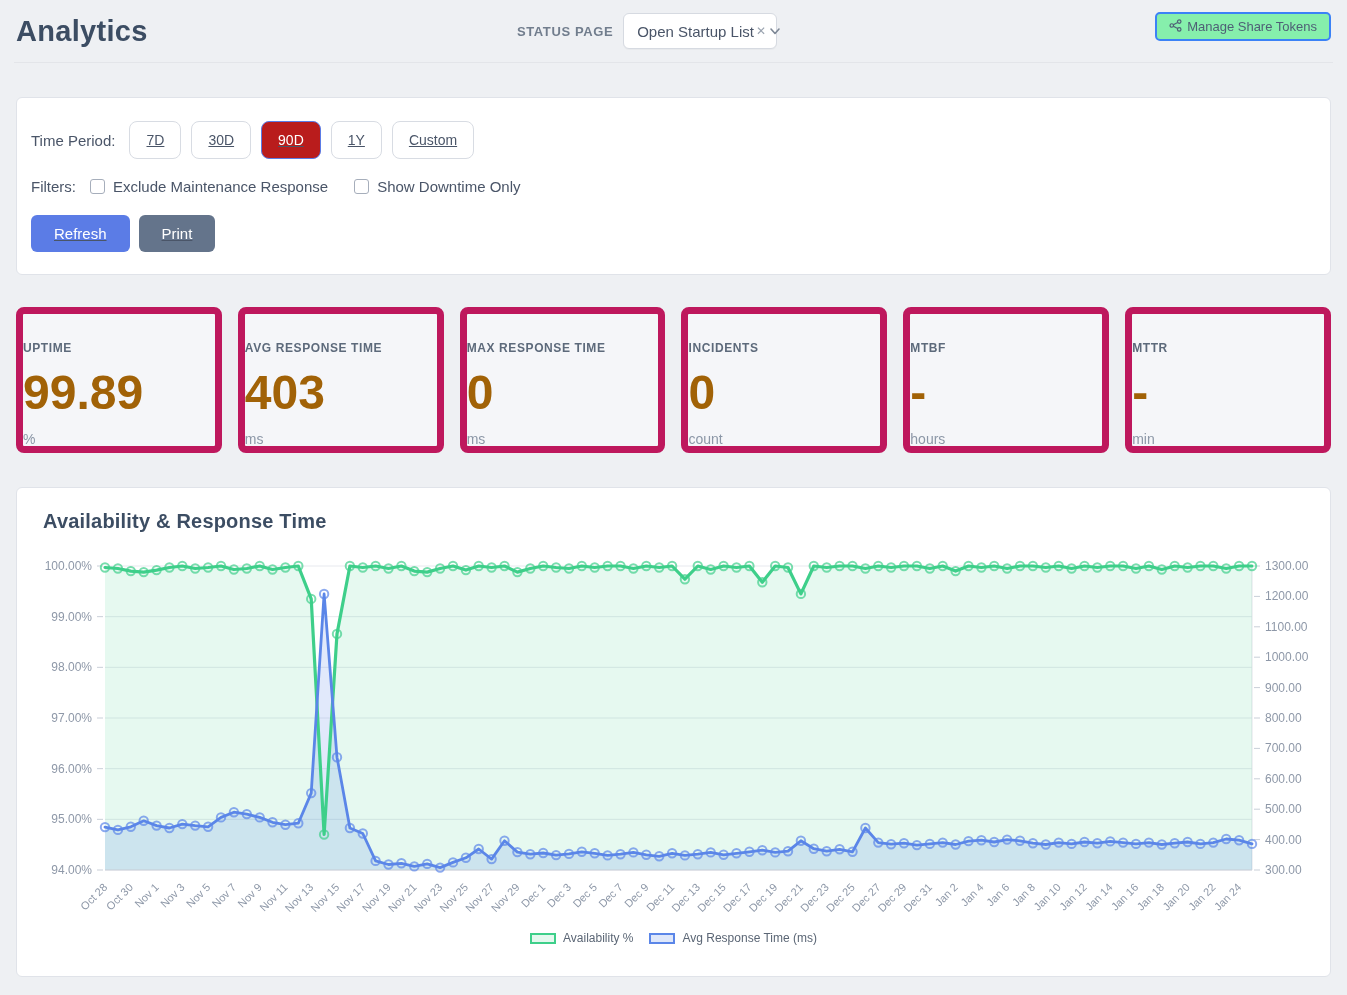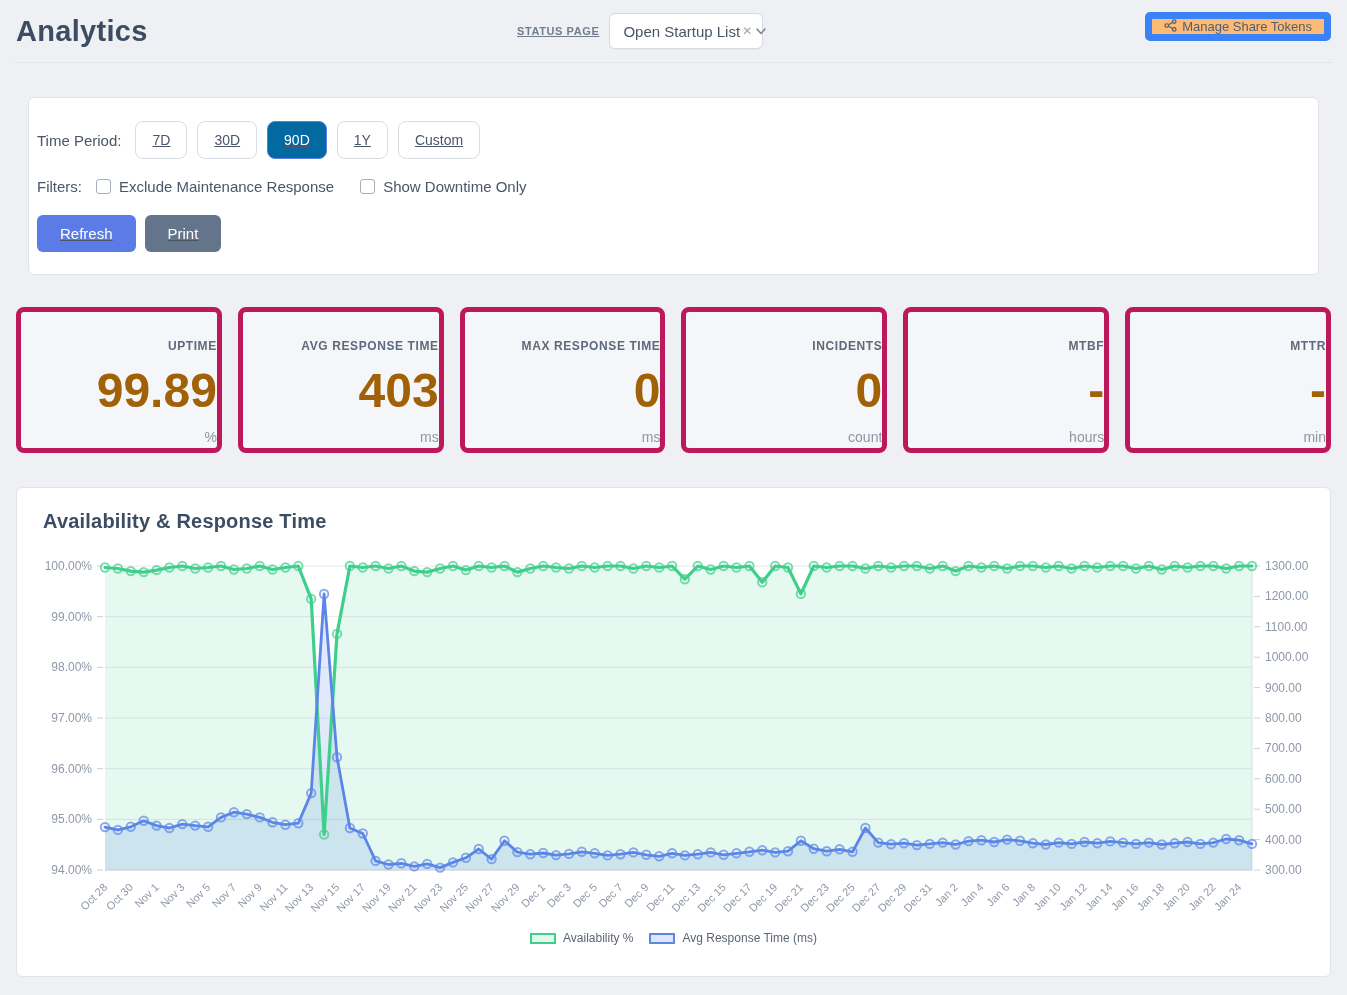--- a/index.html
+++ b/index.html
@@ -6,49 +6,49 @@
   html,body { width:1347px; height:995px; overflow:hidden; }
   body {
     background:#eef0f3;
     font-family:"Liberation Sans", sans-serif;
     color:#4a5568;
   }
   
   .header { height:62px; display:flex; align-items:center; padding:0 16px; position:relative; }
   .app-title { font-size:29px; font-weight:700; color:#3c4d63; letter-spacing:.3px; }
   .header-center { position:absolute; left:517px; top:13px; display:flex; align-items:center; gap:10px; }
-  .status-label { font-size:11px; font-weight:600; color:#717d8d; letter-spacing:.6px;text-decoration:underline; }
+  .status-label { font-size:13px; font-weight:600; color:#717d8d; letter-spacing:.6px; }
   .select-box { width:154px; height:36px; background:#fff; border:1px solid #d6dae1; border-radius:6px;
     display:flex; align-items:center; padding:0 10px 0 13px; cursor:pointer; box-shadow:0 1px 1px rgba(0,0,0,.03); }
   .select-value { flex:1; font-size:15px; color:#4a5568; white-space:nowrap; }
   .select-clear { color:#9aa3af; font-size:12px; padding:0 2px; }
   .select-box svg { display:block; }
   .manage-btn { position:absolute; right:16px; top:12px; height:29px; display:flex; align-items:center; gap:5px;
-    background:#fdba74; border:7px solid #3b82f6; border-radius:5px; padding:0 12px; font-size:13px; color:#4f6076; cursor:pointer;justify-content:space-between; }
+    background:#86efac; border:2px solid #3b82f6; border-radius:5px; padding:0 12px; font-size:13px; color:#4f6076; cursor:pointer;justify-content:space-between; }
   .divider { height:1px; background:#e3e5e9; margin:0 14px; }
   
   .panel { background:#fff; border:1px solid #e0e3e9; border-radius:6px; }
-  .filter-panel { margin:34px 28px 0; height:178px; padding:23px 8px; overflow:hidden; }
+  .filter-panel { margin:34px 16px 0; height:178px; padding:23px 14px; overflow:hidden; }
   .fp-row { display:flex; align-items:center; }
   .fp-label { font-size:15px; color:#4a5568; margin-right:14px; }
   .tp-buttons { display:flex; gap:10px;text-decoration:underline; }
   .tp-btn { font-family:inherit; font-size:14px; color:#4a5568; background:#fff; border:1px solid #d8dce3;
     border-radius:8px; padding:10px 16px; min-width:49px; cursor:pointer; }
-  .tp-btn.active { background:#0369a1; border-color:#5b7ce6; color:#fff; }
+  .tp-btn.active { background:#b91c1c; border-color:#5b7ce6; color:#fff; }
   .checks-row { margin-top:19px; }
   .fp-check { display:flex; align-items:center; gap:8px; margin-right:26px; cursor:pointer; font-size:15px; color:#4a5568; }
   .cbox { width:15px; height:15px; border:1.5px solid #a6aebb; border-radius:3px; background:#fff; display:inline-block; }
   .actions-row { margin-top:20px; gap:9px;text-decoration:underline; }
   .btn { font-family:inherit; font-size:15px; color:#fff; border:none; border-radius:6px; height:37px; padding:0 23px; cursor:pointer; }
   .btn.refresh { background:#5b7ce6; }
   .btn.print { background:#64748b; }
   
   .metrics-row { margin:32px 16px 0; display:flex; gap:16px; }
-  .m-card { flex:1; height:146px; background:#f5f6f9; border:5px solid #be185d; border-radius:8px;
-    text-align:right; padding-top:27px; }
+  .m-card { flex:1; height:146px; background:#f5f6f9; border:7px solid #be185d; border-radius:8px;
+    text-align:left; padding-top:27px; }
   .m-label { font-size:12px; font-weight:600; color:#5d6a7b; letter-spacing:.6px; }
   .m-value { font-size:48px; font-weight:700; color:#a16207; margin-top:12px; line-height:1.1; }
   .m-unit { font-size:14px; color:#8c97a7; margin-top:11px; }
   
   .chart-panel { margin:34px 16px 1px; height:490px; padding:22px 26px 12px; overflow:hidden; }
   .chart-title { font-size:20px; font-weight:700; color:#3c4d63; letter-spacing:.2px; }
   .chart-wrap svg { display:block; margin-top:11px; }
   .tick { font-size:12px; fill:#8e98a8; font-family:"Liberation Sans",sans-serif; }
   .xtick { font-size:11px; }
   .chart-legend { display:flex; justify-content:center; align-items:center; gap:16px; margin-top:2px; }

